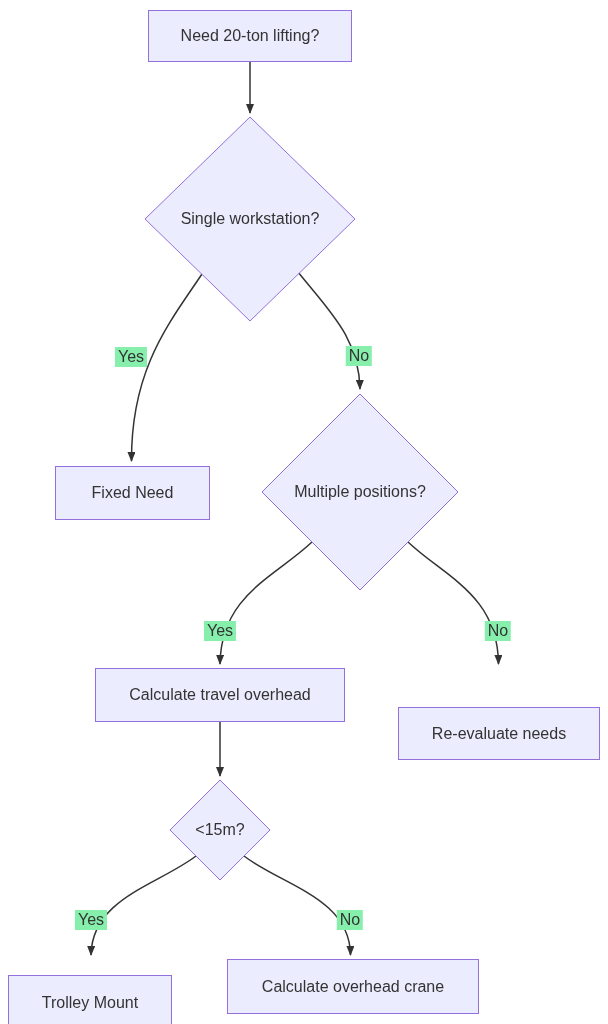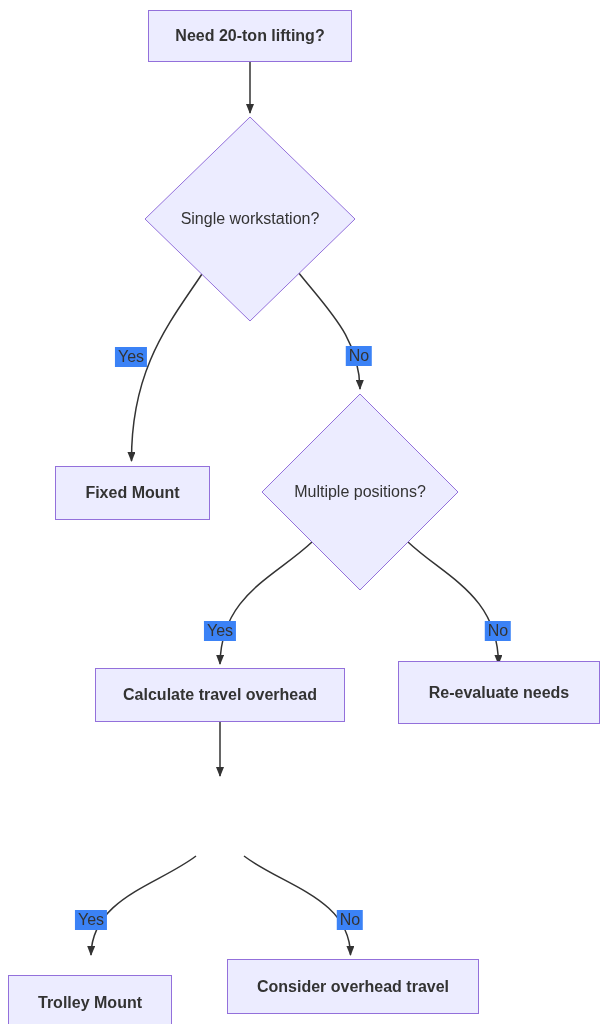--- a/index.html
+++ b/index.html
@@ -26,21 +26,20 @@
     box-sizing: border-box;
     background: #ECECFF;
     border: 1px solid #9370DB;
     display: flex;
     align-items: center;
     justify-content: center;
     color: #333333;
     font-size: 16px;
     text-align: center;
     line-height: 1.2;
-    font-weight: bold;
   }
   .diamond {
     position: absolute;
   }
   .diamond svg {
     position: absolute;
     left: 0; top: 0;
     overflow: visible;
   }
   .diamond-shape {
@@ -54,21 +53,21 @@
     display: flex;
     align-items: center;
     justify-content: center;
     color: #333333;
     font-size: 16px;
     text-align: center;
   }
   .edge-label {
     position: absolute;
     transform: translate(-50%, -50%);
-    background: #3b82f6;
+    background: #86efac;
     color: #333333;
     font-size: 16px;
     padding: 1px 3px;
     white-space: nowrap;
   }
 </style>
 </head>
 <body>
 
 <div class="canvas">
@@ -84,44 +83,50 @@
     <path class="edge-path" d="M298,272 C330,312 359,338 360,389" marker-end="url(#arrow)"></path>
     <path class="edge-path" d="M312,542 C275,577 221,595 220,664" marker-end="url(#arrow)"></path>
     <path class="edge-path" d="M408,542 C445,577 498,595 498.5,664" marker-end="url(#arrow)"></path>
     <path class="edge-path" d="M220,722 L220,776" marker-end="url(#arrow)"></path>
     <path class="edge-path" d="M196,856 C158,885 92,898 91,955" marker-end="url(#arrow)"></path>
     <path class="edge-path" d="M244,856 C282,885 350,898 350.5,955" marker-end="url(#arrow)"></path>
   </svg>
 
   <div class="node-rect" style="left:148px; top:10px; width:204px; height:52px;">Need 20-ton lifting?</div>
 
-  <div class="node-rect" style="left:55px; top:466px; width:155px; height:54px;">Fixed Mount</div>
+  <div class="node-rect" style="left:55px; top:466px; width:155px; height:54px;">Fixed Need</div>
 
   <div class="node-rect" style="left:95px; top:668px; width:250px; height:54px;">Calculate travel overhead</div>
 
-  <div class="node-rect" style="left:398px; top:661px; width:202px; height:63px;">Re-evaluate needs</div>
+  <div class="node-rect" style="left:398px; top:707px; width:202px; height:53px;">Re-evaluate needs</div>
 
   <div class="node-rect" style="left:8px; top:959px; width:164px; height:55px;margin-top:16px;">Trolley Mount</div>
 
-  <div class="node-rect" style="left:227px; top:959px; width:252px; height:55px;">Consider overhead travel</div>
+  <div class="node-rect" style="left:227px; top:959px; width:252px; height:55px;">Calculate overhead crane</div>
 
   <div class="diamond" style="left:145px; top:117px; width:210px; height:204px;">
     <svg width="210" height="204" viewBox="0 0 210 204">
       <polygon class="diamond-shape" points="105,0 210,102 105,204 0,102"></polygon>
     </svg>
     <div class="diamond-label">Single workstation?</div>
   </div>
 
   <div class="diamond" style="left:262px; top:394px; width:196px; height:196px;">
     <svg width="196" height="196" viewBox="0 0 196 196">
       <polygon class="diamond-shape" points="98,0 196,98 98,196 0,98"></polygon>
     </svg>
     <div class="diamond-label">Multiple positions?</div>
   </div>
 
+  <div class="diamond" style="left:170px; top:780px; width:100px; height:100px;">
+    <svg width="100" height="100" viewBox="0 0 100 100">
+      <polygon class="diamond-shape" points="50,0 100,50 50,100 0,50"></polygon>
+    </svg>
+    <div class="diamond-label">&lt;15m?</div>
+  </div>
 
   <div class="edge-label" style="left:131px; top:357px;">Yes</div>
 
   <div class="edge-label" style="left:359px; top:356px;">No</div>
 
   <div class="edge-label" style="left:220px; top:631px;">Yes</div>
 
   <div class="edge-label" style="left:498px; top:631px;">No</div>
 
   <div class="edge-label" style="left:91px; top:920px;">Yes</div>

